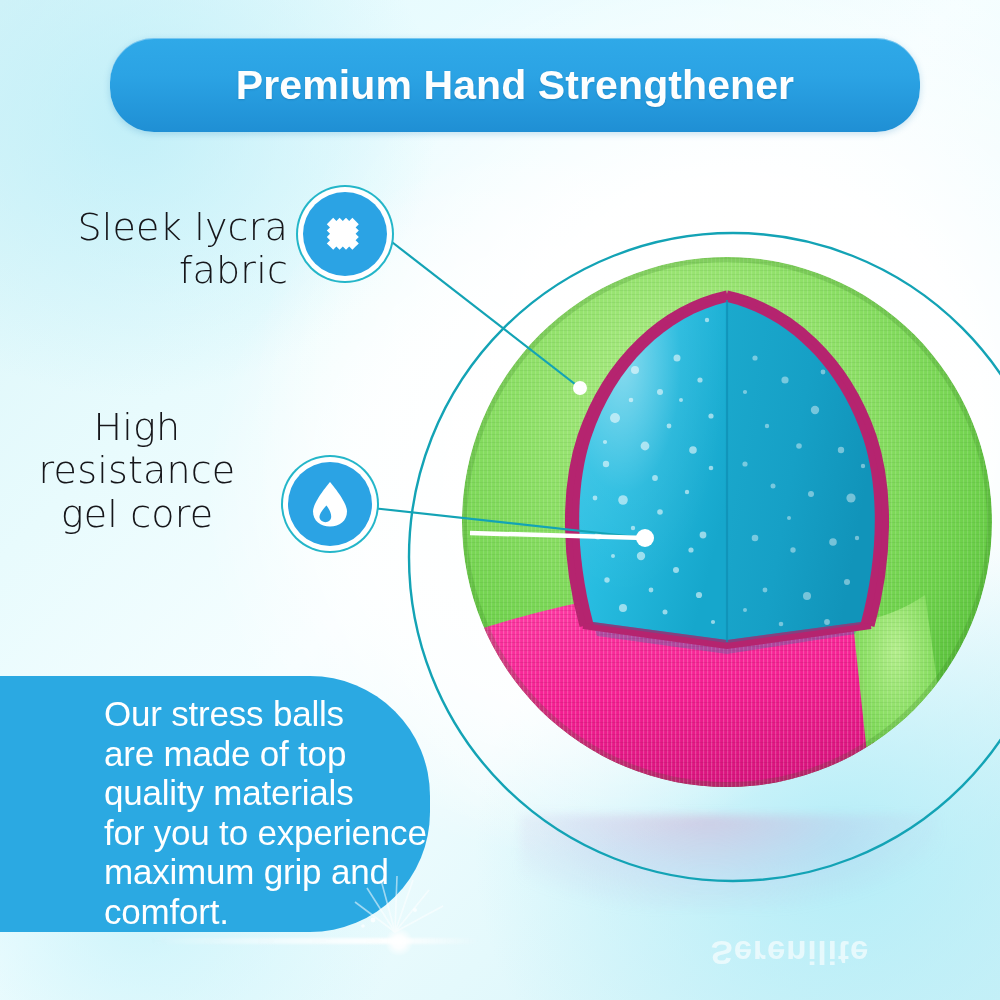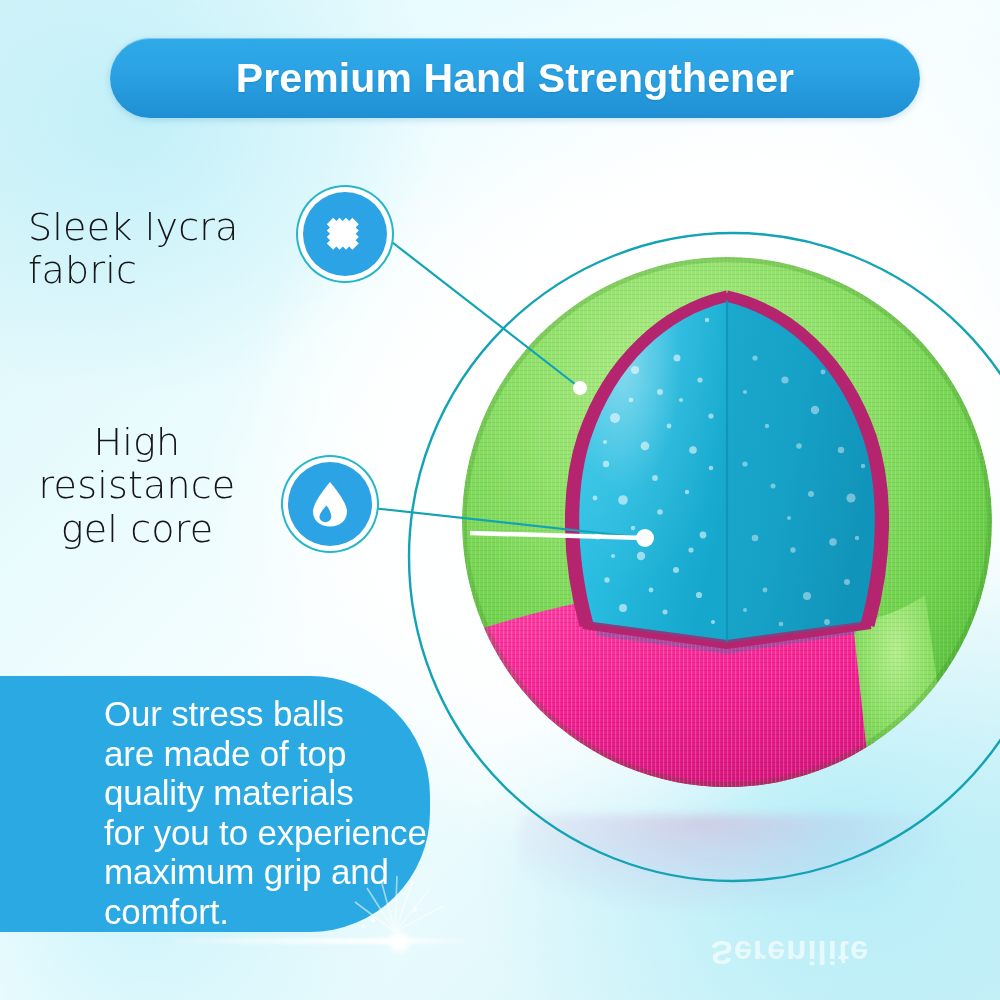--- a/index.html
+++ b/index.html
@@ -21,42 +21,42 @@
     background:radial-gradient(ellipse at center, rgba(189,238,248,.85) 0%, rgba(189,238,248,0) 70%);}
   .wash.br{right:-220px;bottom:-200px;width:760px;height:700px;
     background:radial-gradient(ellipse at center, rgba(176,236,247,.9) 0%, rgba(176,236,247,0) 68%);}
   .wash.bl{left:-120px;bottom:-140px;width:520px;height:470px;
     background:radial-gradient(ellipse at center, rgba(196,242,250,.8) 0%, rgba(196,242,250,0) 70%);}
   .wash.center{left:180px;top:120px;width:760px;height:760px;
     background:radial-gradient(circle at center, rgba(255,255,255,.95) 0%, rgba(255,255,255,.75) 38%, rgba(255,255,255,0) 66%);}
 
   
   #title-banner{
-    position:absolute;left:110px;top:38px;width:810px;height:80px;
+    position:absolute;left:110px;top:38px;width:810px;height:94px;
     border-radius:44px;
     background:linear-gradient(180deg,#2fa9e8 0%,#2ba3e4 40%,#1f8fd4 100%);
     box-shadow:0 2px 7px rgba(20,120,180,.22), inset 0 1px 0 rgba(255,255,255,.35);
     display:flex;align-items:center;justify-content:center;
   }
   #title-banner .txt{
     color:#fdfefe;font-size:41px;font-weight:700;letter-spacing:.1px;
     font-family:"Liberation Sans", sans-serif;
     text-shadow:0 1px 2px rgba(0,60,100,.20);
     white-space:nowrap;
   }
 
   
   .feat-label{
     position:absolute;color:#16161a;
     font-family:"DejaVu Sans", sans-serif;
     font-weight:300;font-size:38px;line-height:1.14;
     letter-spacing:.2px;
   }
-  #label-fabric{left:28px;top:206px;width:270px;text-align:left;}
-  #label-gel{left:8px;top:421px;width:258px;text-align:center;}
+  #label-fabric{left:18px;top:206px;width:270px;text-align:right;}
+  #label-gel{left:8px;top:406px;width:258px;text-align:center;}
 
   
   .badge{
     position:absolute;width:84px;height:84px;border-radius:50%;
     background:#2ba3e4;
     box-shadow:0 0 0 5px #ffffff, 0 0 0 7px #24b6c9;
     display:flex;align-items:center;justify-content:center;
   }
   #badge-fabric{left:303px;top:192px;}
   #badge-gel{left:288px;top:462px;}

